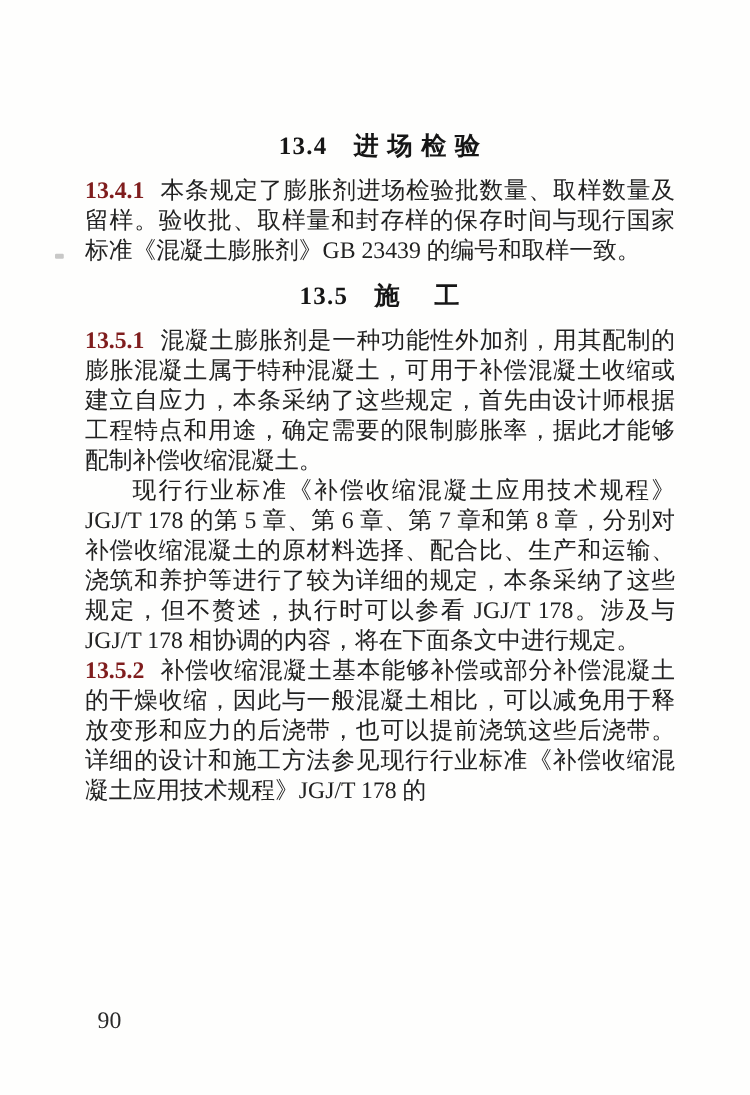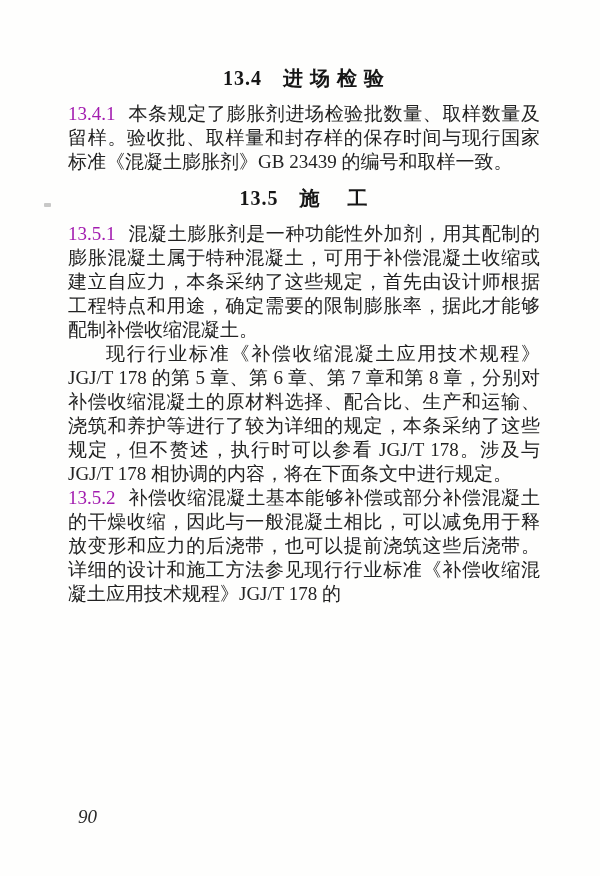--- a/index.html
+++ b/index.html
@@ -6,21 +6,21 @@
     margin: 0;
     padding: 0;
     background: #ffffff;
   }
   .page {
     position: relative;
     width: 600px;
     height: 876px;
     box-sizing: border-box;
     background: #fefefd;
-    padding: 64px 60px 0 68px;
+    padding: 103px 60px 0 68px;
     font-family: "Liberation Serif", "DejaVu Serif", serif;
     color: #1e1e1e;
     overflow: hidden;
   }
   .section-heading {
     margin: 0 0 10px 0;
     text-align: center;
     font-size: 20px;
     line-height: 28px;
     font-weight: bold;
@@ -32,34 +32,33 @@
   }
   .clause, .plain-para {
     margin: 0;
     font-size: 19px;
     line-height: 24px;
     text-align: justify;
     text-justify: inter-ideograph;
     color: #222222;
   }
   .clause .num {
-    font-weight: normal;
+    font-weight: bold;
     margin-right: 0.65em;
-    color: #a21caf;
+    color: #7f1d1d;
     white-space: nowrap;
   }
   .plain-para {
     text-indent: 2em;
   }
   .page-number {
     position: absolute;
     left: 78px;
     top: 806px;
     font-size: 19px;
-    font-style: italic;
     color: #2a2a2a;
   }
   .scan-artifact {
     position: absolute;
     left: 44px;
     top: 203px;
     width: 7px;
     height: 4px;
     background: #9a9a9a;
     opacity: 0.55;

